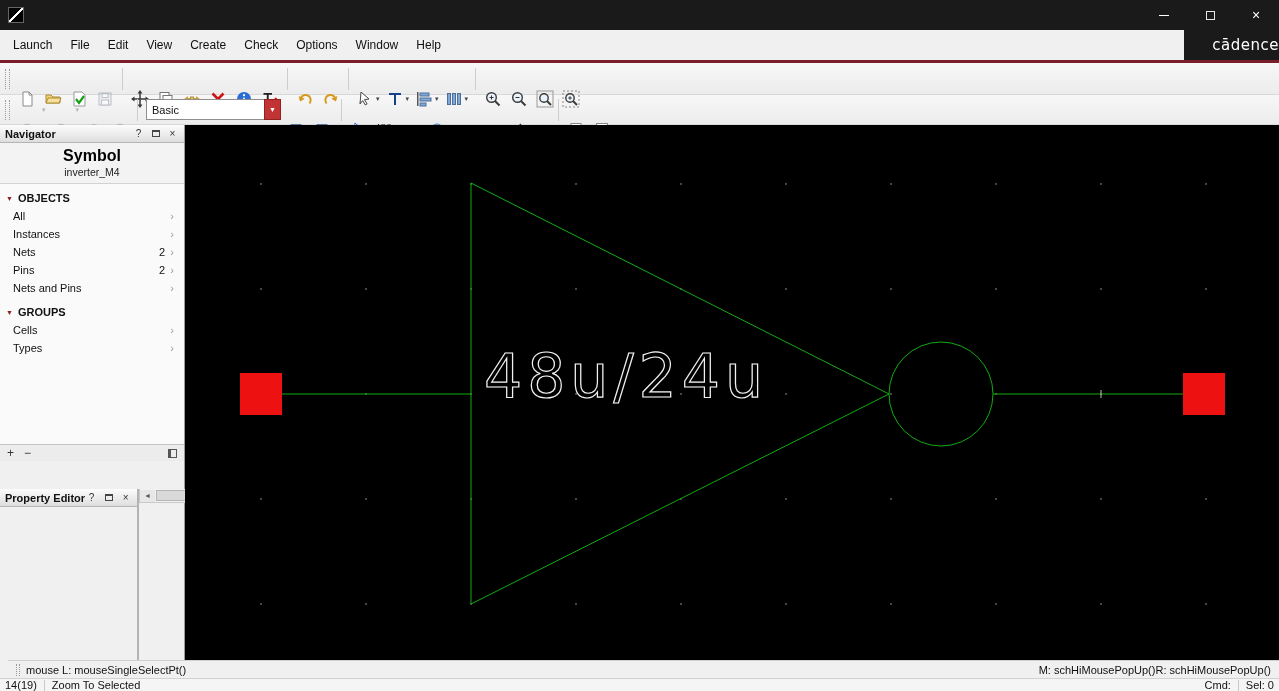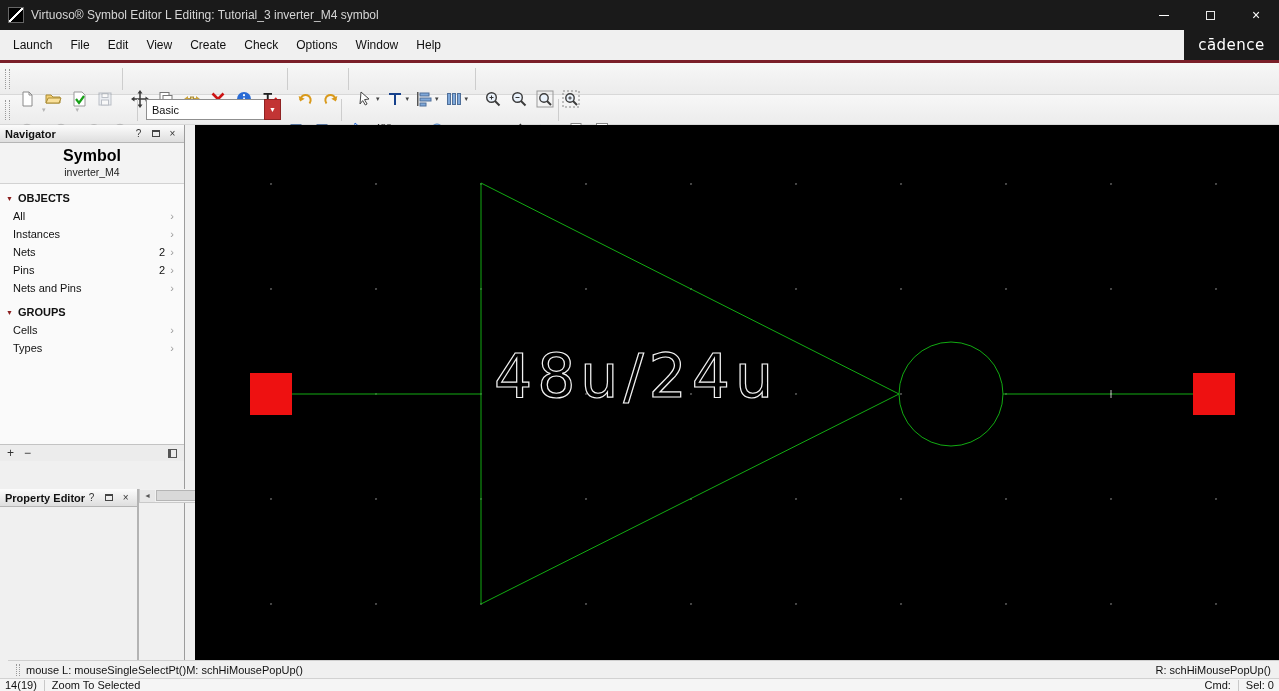--- a/index.html
+++ b/index.html
@@ -18,42 +18,42 @@
   .win-controls { margin-left:auto; display:flex; height:100%; }
   .win-btn { width:46px; height:100%; display:flex; align-items:center; justify-content:center; color:#fff; font-size:14px; }
   .min-bar { width:10px; height:1px; background:#fff; display:inline-block; }
   .max-box { width:9px; height:9px; border:1px solid #e8e8e8; display:inline-block; }
 
   
   .menubar { height:30px; background:#f0f0f0; display:flex; align-items:center; position:relative; }
   .menu-item { padding:0 9px; height:100%; display:flex; align-items:center; font-size:12px; color:#101010; }
   .menu-item:first-child { margin-left:4px; }
   .brand-block { position:absolute; right:0; top:0; width:95px; height:30px; background:#1a1a1a;
-                 display:flex; align-items:center; justify-content:center; }
+                 display:flex; align-items:center; justify-content:flex-end; }
   .brand-text { color:#fff; font-size:15px; letter-spacing:.5px; font-family:"DejaVu Sans", sans-serif; }
   .accent-line { height:3px; background:#7a1f29; }
 
   
   .toolbar { display:flex; align-items:center; background:linear-gradient(#f7f7f7,#ececec); border-bottom:1px solid #d8d8d8; padding-left:2px; }
   .toolbar1 { height:32px; } .toolbar2 { height:30px; }
   .grip { width:5px; height:20px; margin:0 4px 0 3px; border-left:1px dotted #9a9a9a; border-right:1px dotted #9a9a9a; }
   .tbtn { min-width:26px; height:26px; display:flex; align-items:center; justify-content:center; border:1px solid transparent; border-radius:2px; padding:0 2px;margin-top:40px; }
   .dd-arrow { font-size:7px; color:#444; margin-left:2px; }
   .dd-arrow-dim { font-size:7px; color:#b5b5b5; margin:0 2px; }
   .sep { width:1px; height:22px; background:#cdcdcd; margin:0 4px; }
   .disabled { opacity:.45; }
 
   .combo { display:flex; align-items:flex-end; height:21px; margin:0 4px; }
   .combo-field { width:118px; height:21px; background:#fff; border:1px solid #8f8f8f; border-right:none;
                  font-size:11px; display:flex; align-items:center; padding-left:5px; color:#111; }
   .combo-btn { width:17px; height:21px; background:#c23434; border:1px solid #8f2323; color:#fff;
                font-size:7px; display:flex; align-items:center; justify-content:center; }
 
   
-  .main { position:absolute; top:125px; left:0; right:0; bottom:31px; display:flex;gap:10px; }
+  .main { position:absolute; top:125px; left:0; right:0; bottom:31px; display:flex; }
 
   .left-panel { width:185px; background:#f0f0f0; border-right:1px solid #9c9c9c; display:flex; flex-direction:column; }
 
   .panel-header { height:18px; background:linear-gradient(#fcfcfc,#dedede); border-bottom:1px solid #b5b5b5;
                   display:flex; align-items:center; padding:0 5px; flex:none; }
   .panel-title { font-size:11px; font-weight:bold; color:#111; }
   .ph-icons { margin-left:auto; display:flex; align-items:center; gap:4px; }
   .ph-icon { width:13px; height:13px; display:flex; align-items:center; justify-content:center; font-size:10px; color:#333; }
   .dock-box { width:8px; height:7px; border:1px solid #444; border-top:2px solid #444; display:inline-block; }
 
@@ -81,36 +81,35 @@
   .sb-btn { width:15px; height:12px; font-size:7px; color:#555; display:flex; align-items:center; justify-content:center; background:#e7e7e7; }
   .sb-thumb { width:108px; height:11px; background:#d9d9d9; border:1px solid #b5b5b5; margin-left:1px;
               background-image:repeating-linear-gradient(90deg, transparent 0 2px, #adadad 2px 3px); background-size:9px 6px; background-position:center; background-repeat:no-repeat; }
   .sb-track { flex:1; }
 
   .canvas-wrap { flex:1; background:#000; position:relative; overflow:hidden; }
 
   
   .statusbar { position:absolute; left:0; right:0; bottom:13px; height:18px; background:#f0f0f0; border-top:1px solid #cfcfcf;
                display:flex; align-items:center; font-size:11px; color:#111; padding:0 8px;margin-left:8px; }
-  .sb-left { flex:none; } .sb-mid { flex:1; text-align:left; } .sb-right { flex:none; }
+  .sb-left { flex:none; } .sb-mid { flex:1; text-align:right; } .sb-right { flex:none; }
   .s-grip { width:4px; height:12px; border-left:1px dotted #999; border-right:1px dotted #999; margin-right:6px; display:inline-block; }
 
   .cmdbar { position:absolute; left:0; right:0; bottom:0; height:13px; background:#f5f5f5; border-top:1px solid #d2d2d2;
             display:flex; align-items:flex-start; font-size:11px; color:#111; padding:0 5px; overflow:hidden; line-height:13px; }
   .cb-sep { width:1px; height:11px; background:#c9c9c9; margin:1px 7px 0; }
   .cb-spacer { flex:1; }
 
   .ic { display:block; }
 </style>
 </head>
 <body>
 
 <div class="titlebar">
   <span class="app-icon"></span>
-  <span class="title-text">Virtuoso® Symbol Editor L Editing: Tutorial_3 inverter_M4 symbol</span>
   <div class="win-controls">
     <div class="win-btn">
         <span class="min-bar"></span>
       </div>
     <div class="win-btn">
         <span class="max-box"></span>
       </div>
     <div class="win-btn">
         <span>×</span>
       </div>

